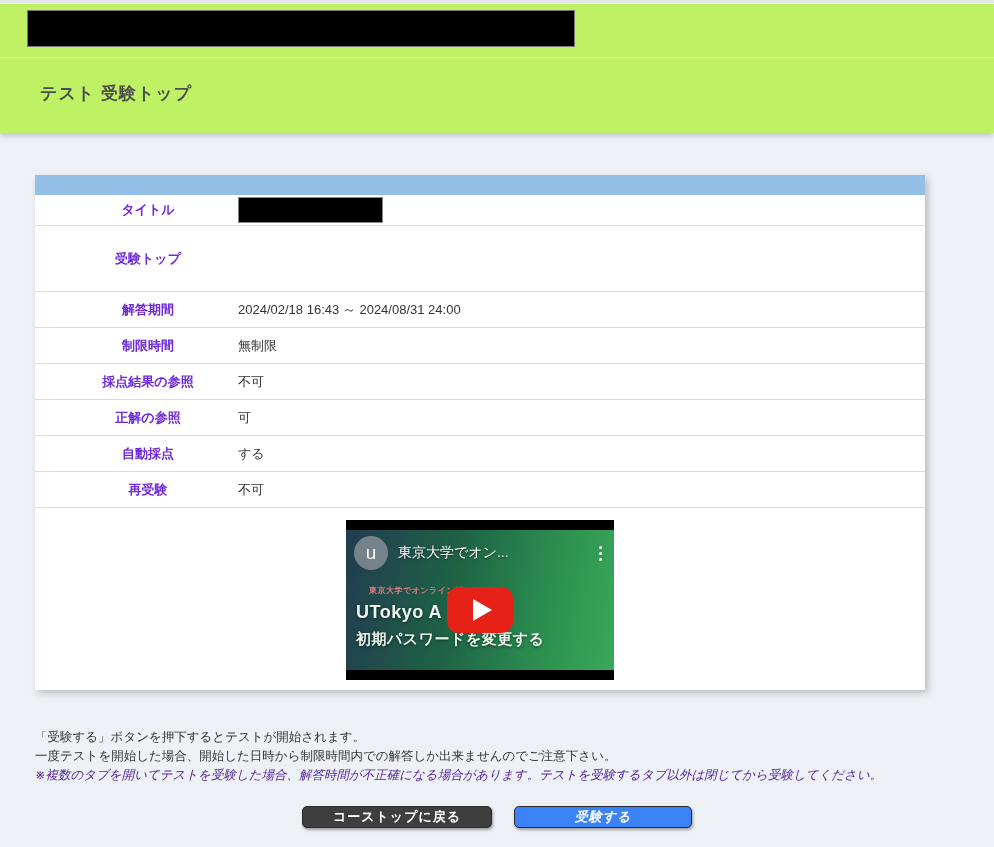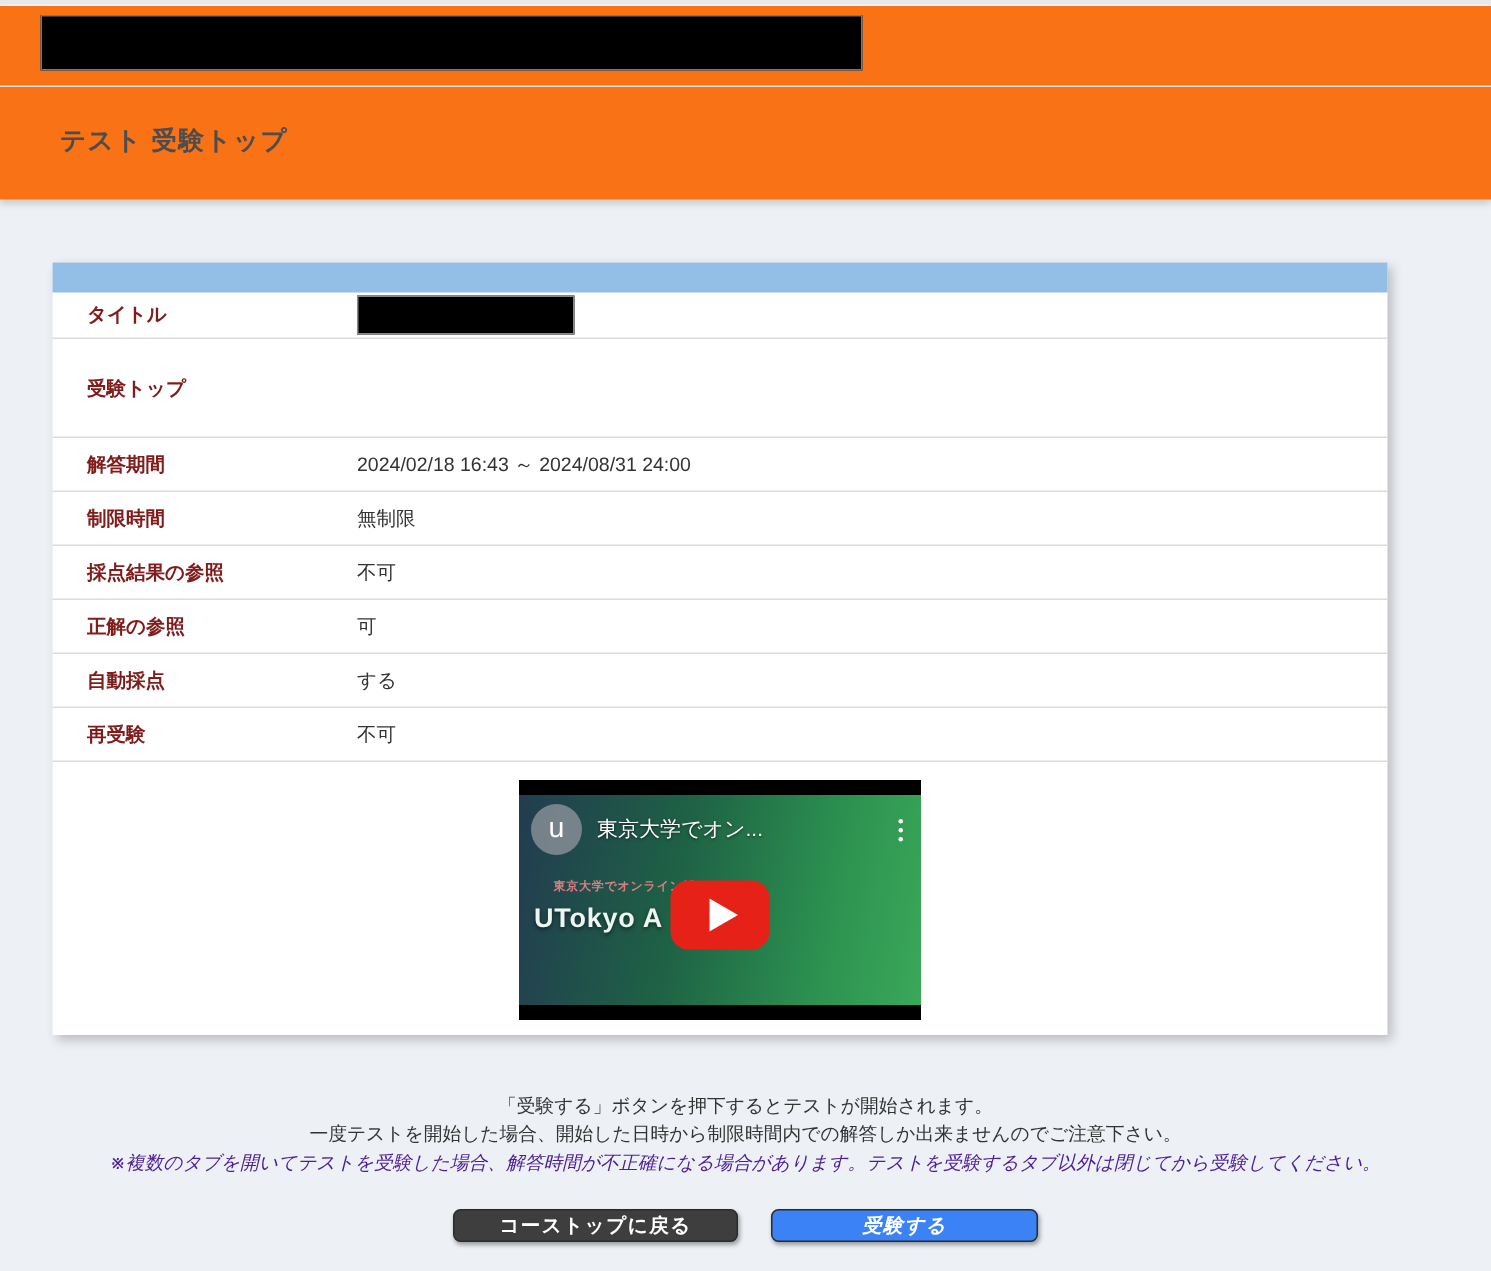--- a/index.html
+++ b/index.html
@@ -6,21 +6,21 @@
   html, body {
     width: 994px;
     font-family: "Liberation Sans", "DejaVu Sans", sans-serif;
     background: #edf0f5;
     color: #333;
   }
   body { min-height: 847px; }
 
   
   .top-strip { height: 4px; background: #e6e8eb; border-bottom: 1px solid #f2f3f5; }
-  .site-header { background: #f97316; padding-top: 6px; box-shadow: 0 3px 5px rgba(0,0,0,0.18); position: relative; z-index: 5; }
+  .site-header { background: #bef264; padding-top: 6px; box-shadow: 0 3px 5px rgba(0,0,0,0.18); position: relative; z-index: 5; }
   .redacted-banner {
     margin-left: 27px; width: 548px; height: 37px;
     background: #000; border: 1px solid #777;
   }
   .header-divider { margin-top: 10px; border-top: 1px solid #e3e3e3; }
   .page-title {
     font-size: 17px; font-weight: bold; color: #4d4d4d;
     letter-spacing: 1px; padding: 24px 0 28px 40px;
   }
 
@@ -29,21 +29,21 @@
   .card {
     width: 890px; background: #fff;
     box-shadow: 3px 3px 7px rgba(0,0,0,0.22);
   }
   .card-topbar { height: 20px; background: #93bfe6; }
   .info-row { display: flex; border-bottom: 1px solid #dcdcdc; min-height: 36px; align-items: center; }
   .info-row.first { min-height: 31px; }
   .info-row.tall { min-height: 66px; }
   .info-label {
     width: 203px; flex: 0 0 203px; padding-left: 23px;
-    font-size: 13px; font-weight: bold; color: #7f1d1d;
+    font-size: 13px; font-weight: bold; color: #6d28d9; text-align: center;
   }
   .info-value { font-size: 13px; color: #333; }
   .redacted-value { width: 145px; height: 26px; background: #000; border: 1px solid #888; }
 
   
   .video-row { display: flex; justify-content: center; padding: 12px 0 10px 0; border-bottom: none; }
   .video {
     position: relative; width: 268px; height: 160px; background: #000;
     overflow: hidden; cursor: pointer;
   }
@@ -86,21 +86,21 @@
   }
   .play-triangle {
     width: 0; height: 0;
     border-left: 19px solid #fff;
     border-top: 11px solid transparent;
     border-bottom: 11px solid transparent;
     margin-left: 4px;
   }
 
   
-  .notes { margin-top: 38px; text-align: center; font-size: 12.5px; line-height: 19px; color: #333; }
+  .notes { margin-top: 38px; text-align: left; font-size: 12.5px; line-height: 19px; color: #333; }
   .notes .warning-line { }
   .button-row { display: flex; justify-content: center; gap: 22px; margin-top: 21px; padding-bottom: 22px; }
   .action-button {
     min-width: 178px; height: 22px; padding: 0 30px;
     border: 1px solid #2b2b2b; border-radius: 5px;
     color: #fff; font-size: 13px; font-weight: bold;
     font-family: "Liberation Sans", "DejaVu Sans", sans-serif;
     box-shadow: 1px 2px 3px rgba(0,0,0,0.35);
     cursor: pointer; letter-spacing: 1px;
   }
@@ -170,20 +170,21 @@
             <div class="channel-avatar">u</div>
             <div class="video-title">東京大学でオン...</div>
             <div class="kebab">
               <span></span>
                 <span></span>
                 <span></span>
             </div>
           </div>
           <div class="thumb-small-text">東京大学でオンライン授</div>
           <div class="thumb-line1">UTokyo A</div>
+          <div class="thumb-line2">初期パスワードを変更する</div>
           <div class="play-button" style="background: rgb(230, 33, 23);">
             <div class="play-triangle"></div>
           </div>
         </div>
       </div>
     </div>
   </div>
 
   <div class="notes">
     <div>「受験する」ボタンを押下するとテストが開始されます。</div>

